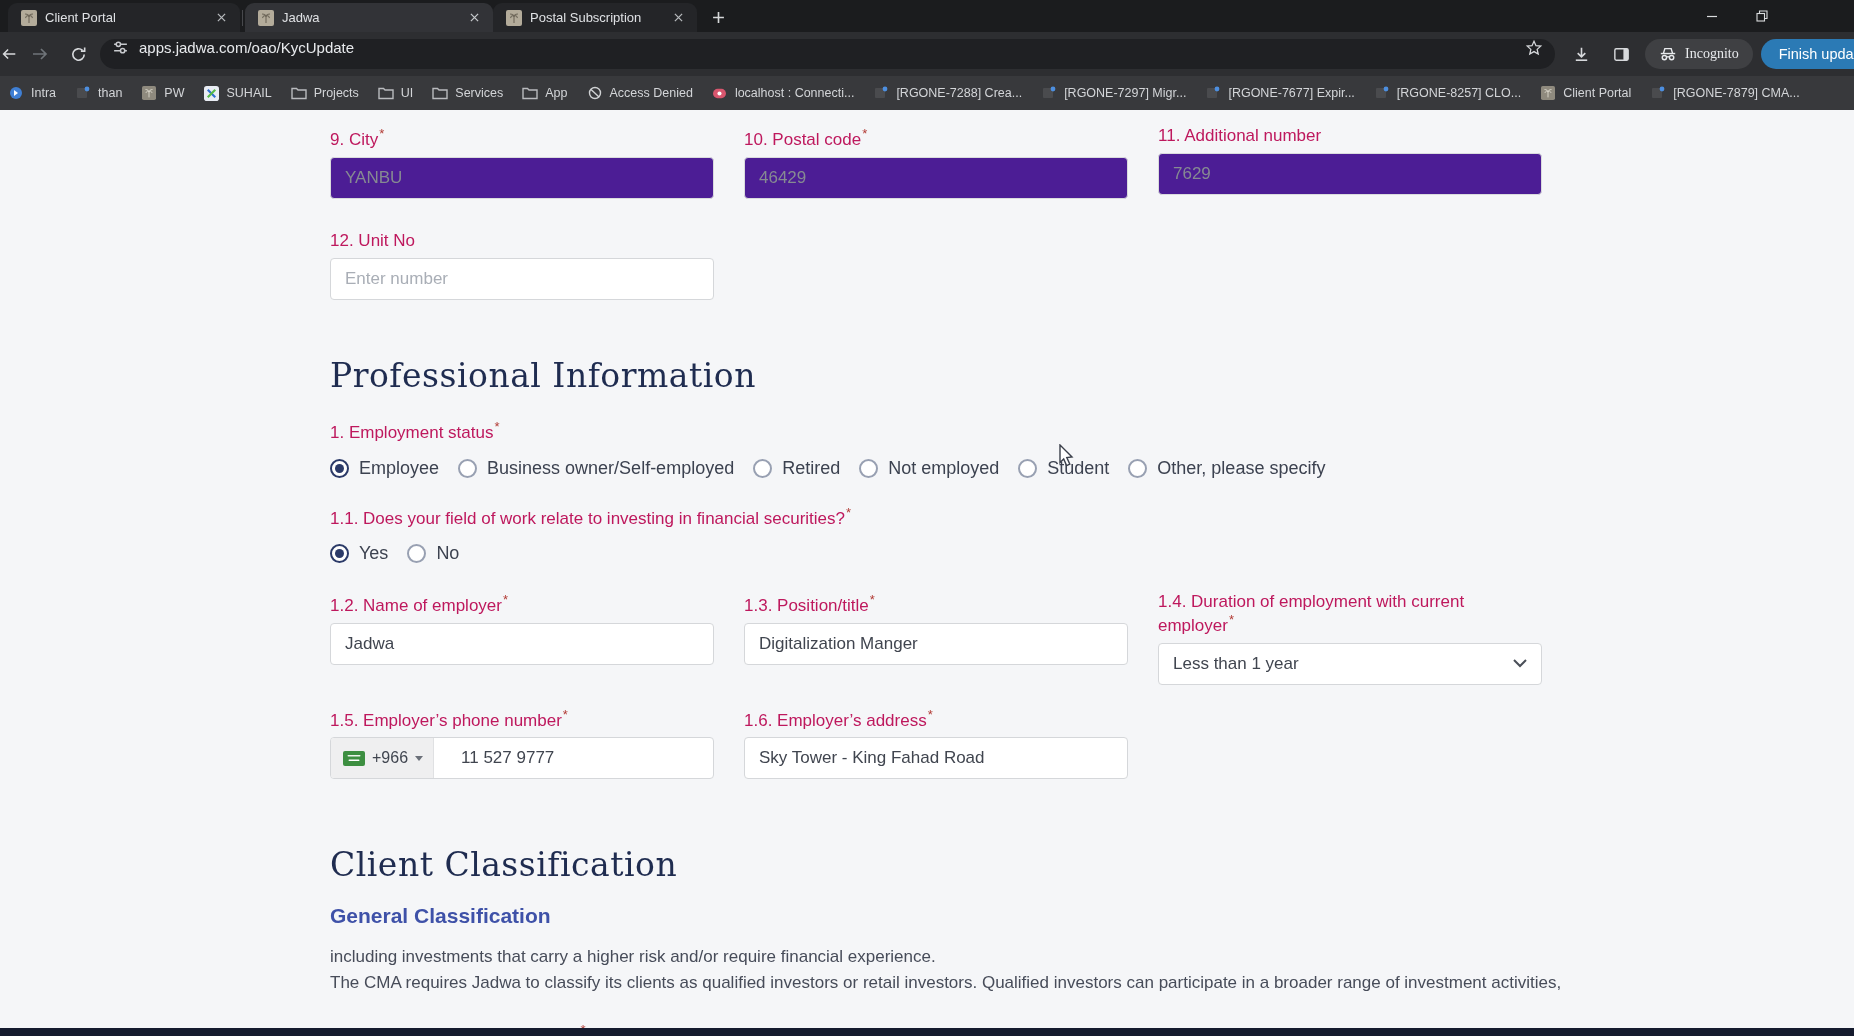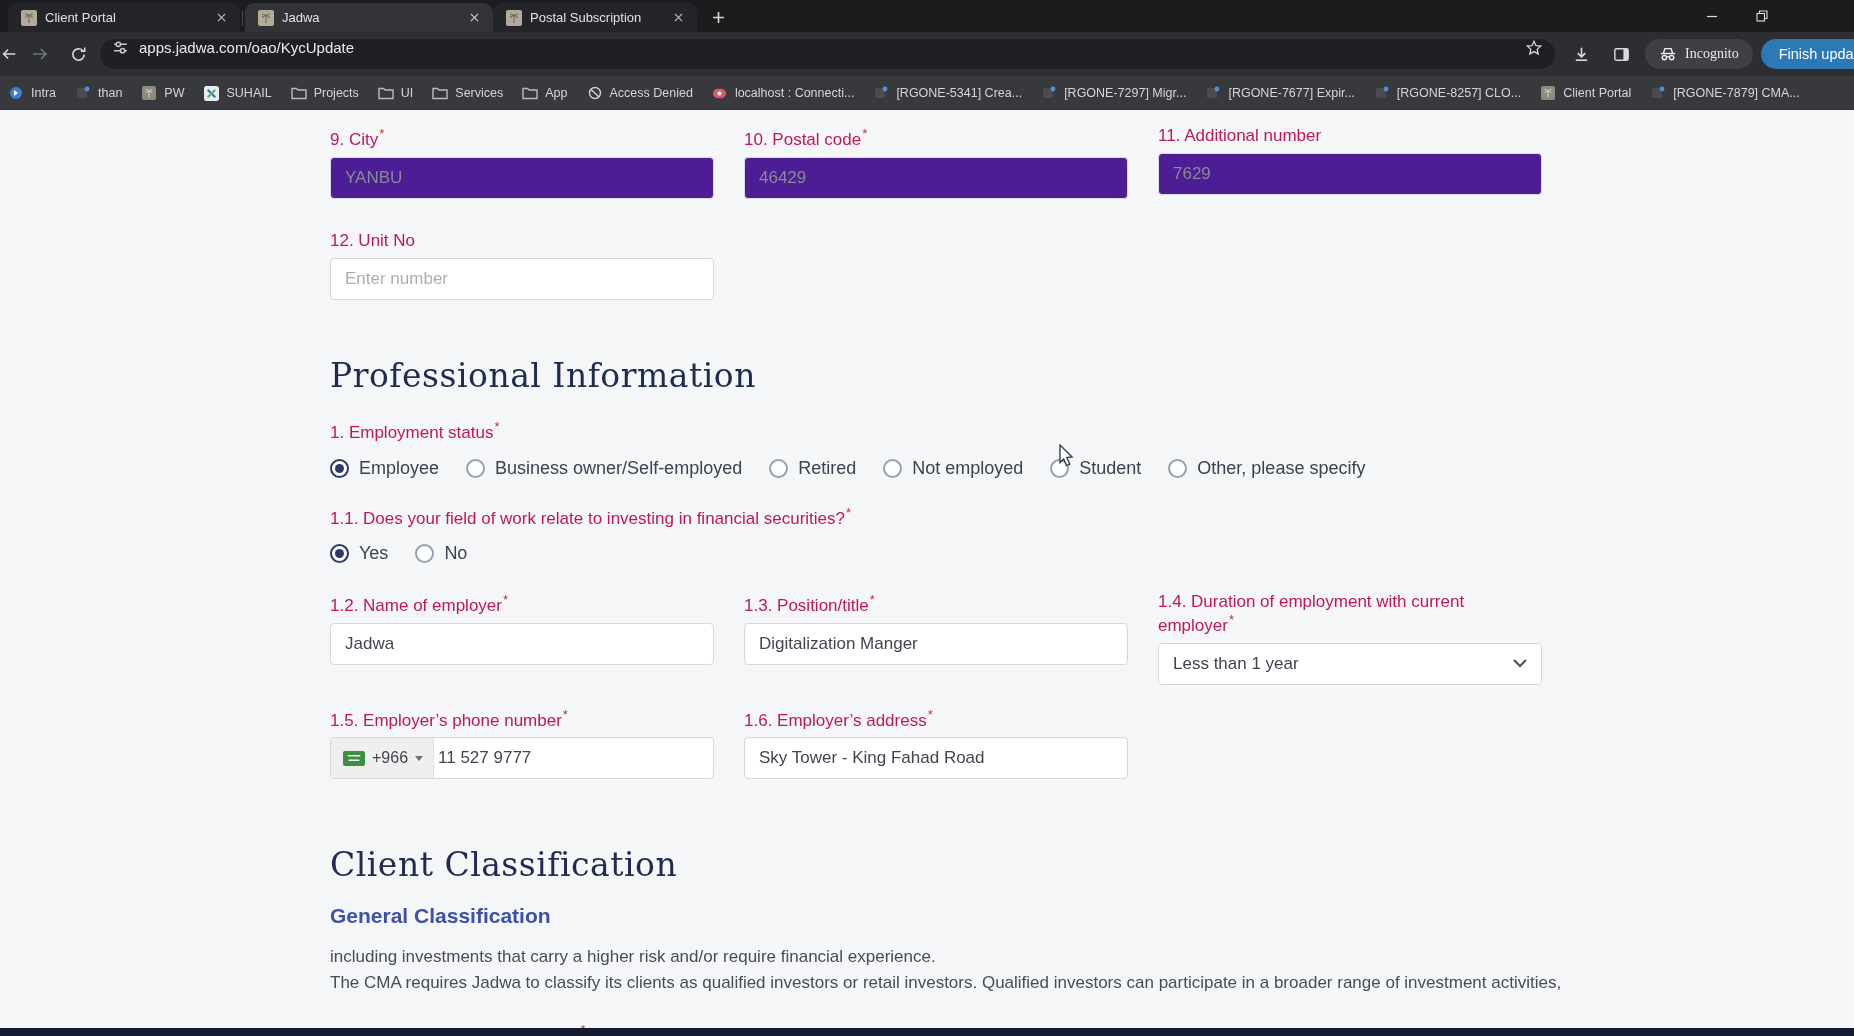--- a/index.html
+++ b/index.html
@@ -46,27 +46,27 @@
   .flabel { font-size:17px; color:#be185d; margin-bottom:7px; }
   .req::after { content:"*"; color:#b23b35; font-size:13px; vertical-align:super; margin-left:1px; }
   .fbox { height:42px; border:1px solid #d5d7da; border-radius:4px; background:#fff; display:flex; align-items:center; padding:0 14px; font-size:17px; color:#40454f; }
   .fbox.disabled { background:#4c1d95; border-color:#dadbdd; color:#868a92; }
   .fbox.placeholder { color:#a9aeb6; }
   .fbox.select { justify-content:space-between; }
   .phone { padding:0; overflow:hidden; }
   .dial { height:100%; background:#efeff0; border-right:1px solid #e0e1e3; display:flex; align-items:center; gap:7px; padding:0 10px 0 12px; }
   .dial-code { font-size:16px; color:#40454f; }
   .dial-caret { width:0; height:0; border-left:4px solid transparent; border-right:4px solid transparent; border-top:5px solid #6b7079; }
-  .phone-num { padding:0 4px; font-size:17px; color:#40454f; }
+  .phone-num { padding:0 27px; font-size:17px; color:#40454f; }
 
   .serif-heading { font-family:"DejaVu Serif","Liberation Serif",serif; font-weight:400; font-size:33px; color:#1f2c50; letter-spacing:0.5px; }
   .subheading { font-size:21px; font-weight:bold; color:#3e51a8; }
   .para { font-size:17px; color:#474c59; line-height:26px; }
 
-  .optrow { display:flex; align-items:center; gap:27px; }
+  .optrow { display:flex; align-items:center; gap:19px; }
   .opt { display:flex; align-items:center; gap:10px; }
   .radio { width:19px; height:19px; border:2px solid #98a0b2; border-radius:50%; background:#fff; flex-shrink:0; }
   .radio.checked { border-color:#2b3a68; }
   .radio.checked::after { content:""; display:block; width:9px; height:9px; border-radius:50%; background:#2b3a68; margin:3px; }
   .optlabel { font-size:18px; color:#3c4250; white-space:nowrap; }
 
   .bottombar { position:absolute; left:0; bottom:0; width:100%; height:8px; background:#151b2e; }
   .cursor { position:absolute; left:1058px; top:444px; z-index:50; }
 </style>
 </head>
@@ -285,21 +285,21 @@
         </span>
       <span class="bm-label">localhost : Connecti...</span>
     </div>
     <div class="bm">
       <span class="bm-ic">
           <svg width="14" height="14" viewBox="0 0 14 14">
             <rect x="1" y="2" width="10" height="10" rx="1" fill="#4a4b4e"></rect>
             <circle cx="11" cy="3" r="2.4" fill="#4d8fe0"></circle>
           </svg>
         </span>
-      <span class="bm-label">[RGONE-5341] Crea...</span>
+      <span class="bm-label">[RGONE-7288] Crea...</span>
     </div>
     <div class="bm">
       <span class="bm-ic">
           <svg width="14" height="14" viewBox="0 0 14 14">
             <rect x="1" y="2" width="10" height="10" rx="1" fill="#4a4b4e"></rect>
             <circle cx="11" cy="3" r="2.4" fill="#4d8fe0"></circle>
           </svg>
         </span>
       <span class="bm-label">[RGONE-7297] Migr...</span>
     </div>

